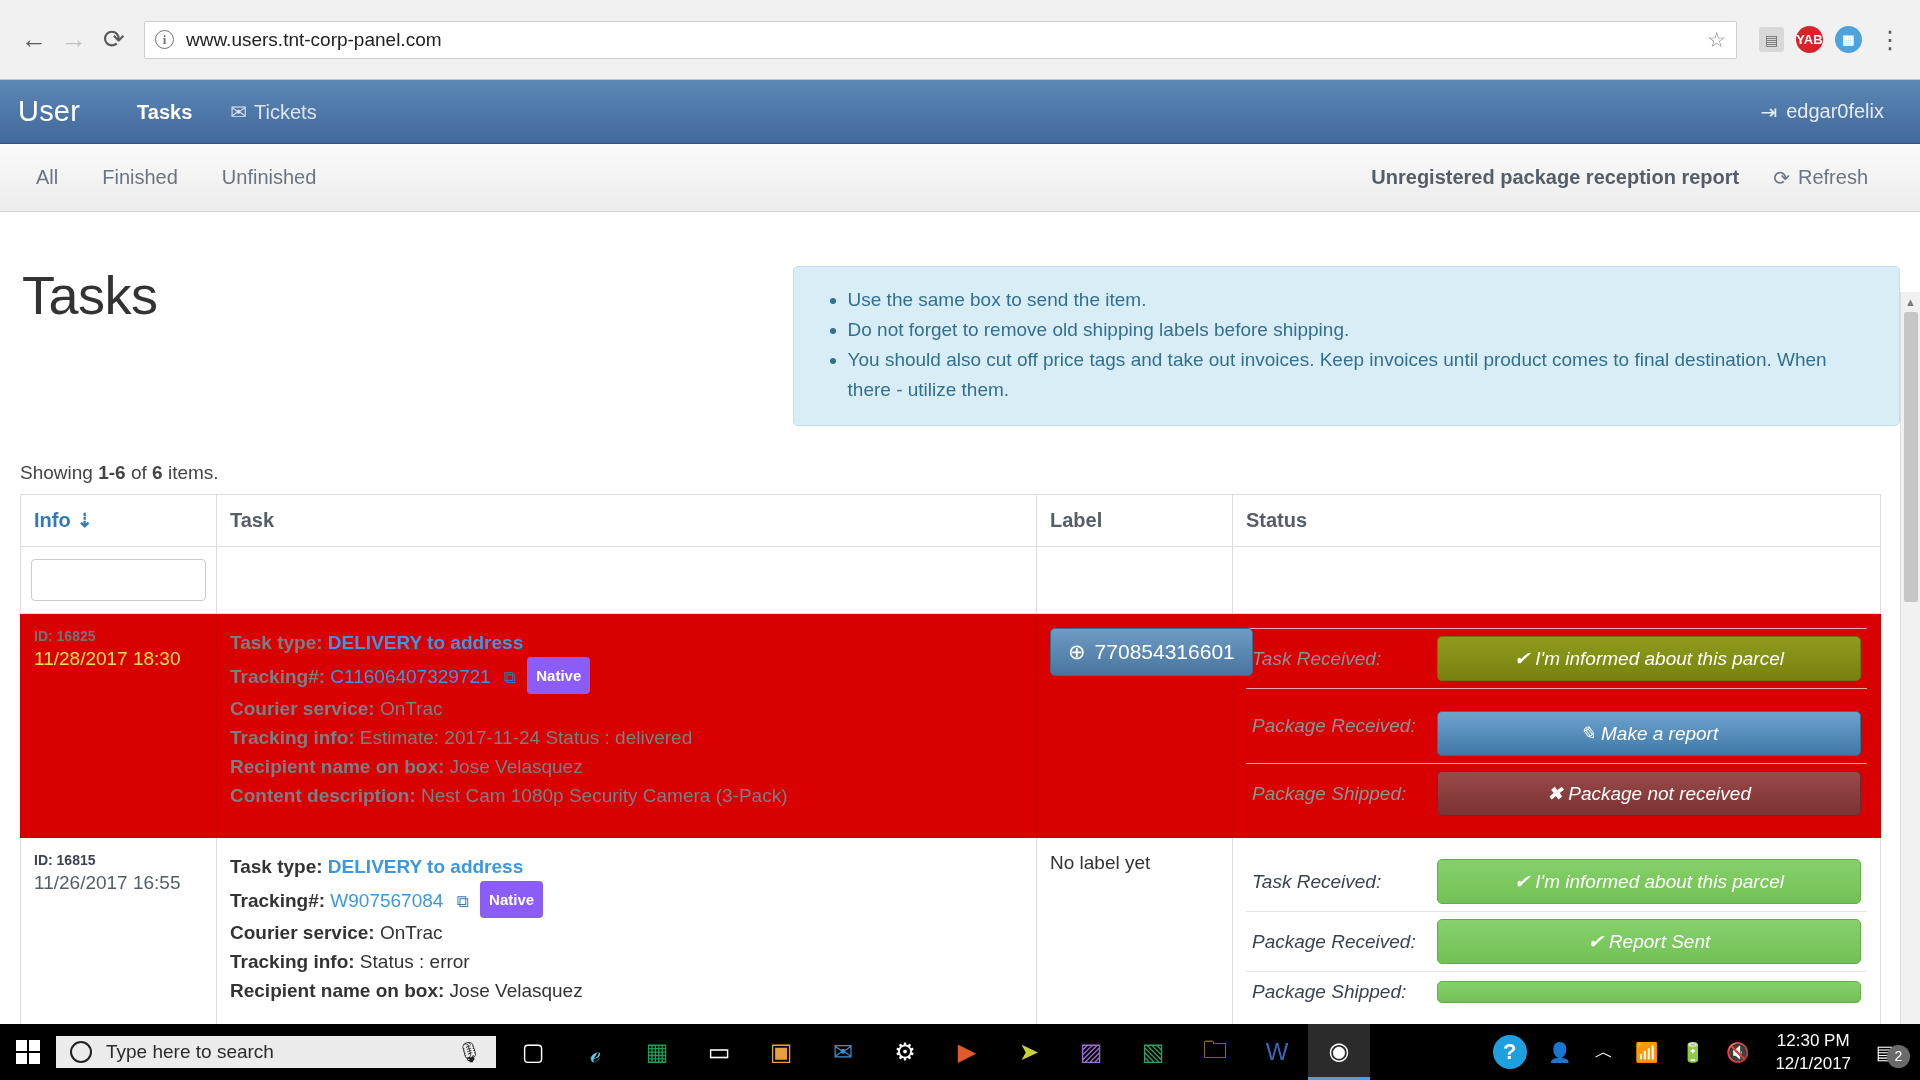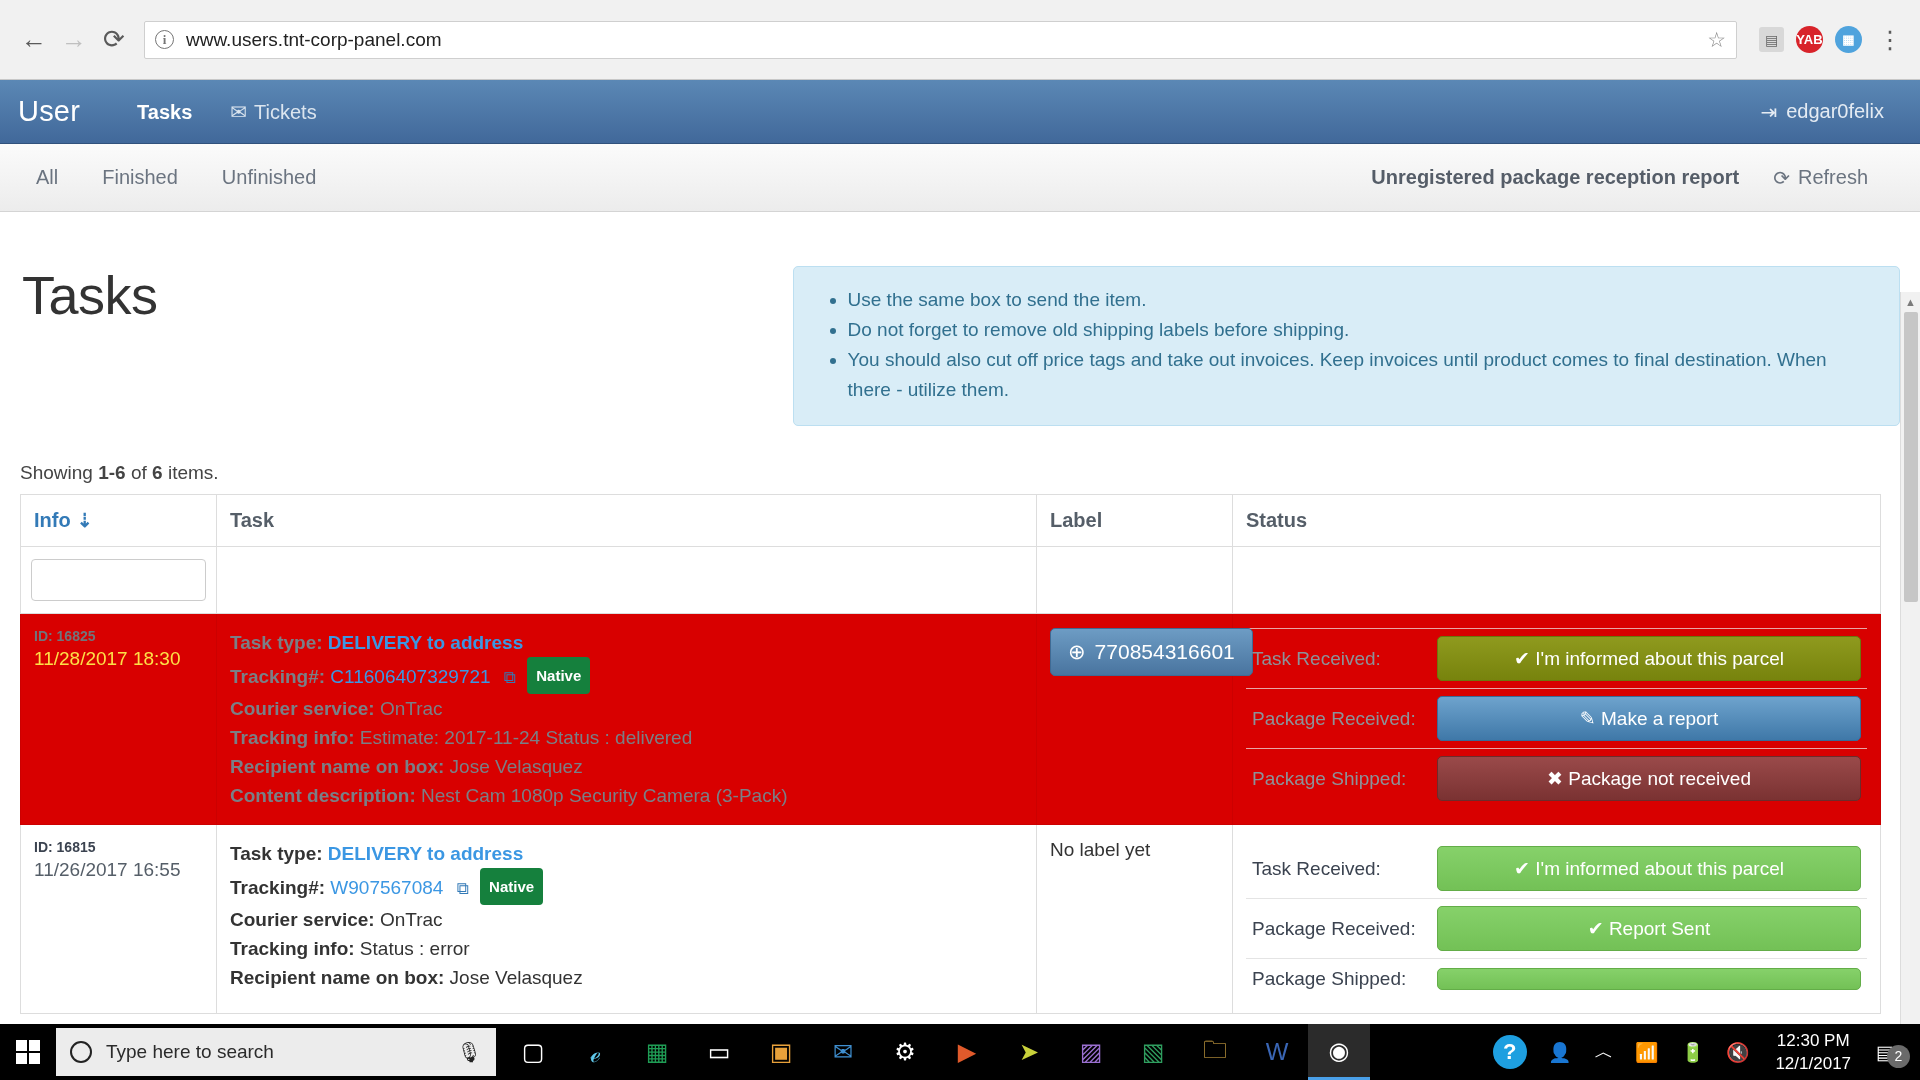--- a/index.html
+++ b/index.html
@@ -114,66 +114,66 @@
   tr.danger .id-date { color: #fde047; }
 
   .task-line { font-size: 19px; color: #333; line-height: 29px; }
   .task-line b { color: #333; font-weight: bold; }
   tr.danger .task-line { color: #7a7f86; }
   tr.danger .task-line b { color: #7a7f86; }
   .task-type-val { color: #3b97e3; font-weight: bold; }
   .tracking-val { color: #3b97e3; }
   .ext-link-icon { color: #337ab7; font-size: 17px; margin: 0 6px 0 8px; cursor: pointer; }
   .native-badge {
-    display: inline-block; background: #15803d; color: #fff; font-size: 15px;
+    display: inline-block; background: #8b5cf6; color: #fff; font-size: 15px;
     font-weight: bold; padding: 4px 9px; border-radius: 4px; vertical-align: 2px;
   }
   .label-btn {
     display: inline-flex; align-items: center; gap: 9px;
     background: linear-gradient(to bottom, #6d9cc4 0%, #49749f 100%);
     border: 1px solid #3f6display; border: 1px solid #3f6a94; border-radius: 5px;
     color: #fff; font-size: 21px; padding: 11px 17px; cursor: pointer;
   }
   .no-label { font-size: 19px; color: #333; }
 
   
-  table.status-tbl { width: 100%; border-collapse: collapse; }
+  table.status-tbl { width: 100%; border-collapse: collapse; font-style: italic; }
   table.status-tbl td { border: 0; border-top: 1px solid #e4e4e4; padding: 7px 6px; vertical-align: middle; }
   table.status-tbl tr:first-child td { border-top: 0; }
   tr.danger table.status-tbl td { border-top: 1px solid #e8a6a6; }
   .st-label { width: 185px; font-size: 19px; color: #3b4350; line-height: 26px; }
   tr.danger .st-label { color: #8d9299; }
   .st-btn {
     display: block; width: 100%; text-align: center; border-radius: 5px;
     font-size: 19px; color: #fff; padding: 10px 8px; cursor: pointer; border: 1px solid transparent;
   }
   .btn-green { background: linear-gradient(to bottom,#86d16a 0%,#73c156 100%); border-color:#63ad48; }
   .btn-olive { background: linear-gradient(to bottom,#8f9a1e 0%,#77830d 100%); border-color:#6c770c; }
-  .btn-blue  { background: linear-gradient(to bottom,#6ea3cd 0%,#3f78a8 100%); border-color:#376c99; }
+  .btn-blue  { background: linear-gradient(to bottom,#6ea3cd 0%,#3f78a8 100%); border-color:#376c99;margin-top:15px; }
   .btn-dark-red { background: linear-gradient(to bottom,#9a4a4a 0%,#7a3232 100%); border-color:#6d2b2b; }
 
   
   .scroll-track {
     position: absolute; right: 0; top: 80px; width: 20px; height: 762px;
     background: #f1f1f1; border-left: 1px solid #dcdcdc;
   }
   .scroll-arrow { height: 20px; color: #7a7a7a; font-size: 11px; text-align: center; line-height: 20px; }
   .scroll-thumb { position: absolute; top: 20px; left: 3px; width: 14px; height: 290px;
     background: #c6c6c6; border-radius: 2px; }
 
   
   .taskbar {
     position: absolute; left: 0; bottom: 0; width: 1920px; height: 56px;
     background: #000; display: flex; align-items: center;
   }
   .start-btn { width: 56px; height: 56px; display: flex; align-items: center; justify-content: center; }
   .win-logo { display: grid; grid-template-columns: 11px 11px; grid-template-rows: 11px 11px; gap: 2.5px; }
   .win-logo div { background: #fff; }
   .search-box {
-    width: 440px; height: 48px; background: #ececec; display: flex; align-items: center;
+    width: 440px; height: 32px; background: #ececec; display: flex; align-items: center;
     padding: 0 14px; gap: 14px; color: #2b2b2b; font-size: 19px;
   }
   .cortana-ring { width: 22px; height: 22px; border: 2.6px solid #222; border-radius: 50%; flex: 0 0 auto; }
   .mic-glyph { margin-left: auto; font-size: 20px; color: #222; }
   .tb-icons { display: flex; align-items: center; gap: 0; padding-left: 6px; }
   .tb-icon { width: 62px; height: 56px; display: flex; align-items: center; justify-content: center;
     font-size: 24px; color: #fff; position: relative; }
   .tb-icon.active { background: #2b2b2b; border-bottom: 3px solid #4aa0e8; }
   .tray { margin-left: auto; display: flex; align-items: center; gap: 0; padding-right: 8px; color: #fff; }
   .tray-item { padding: 0 11px; font-size: 19px; display: flex; align-items: center; }

